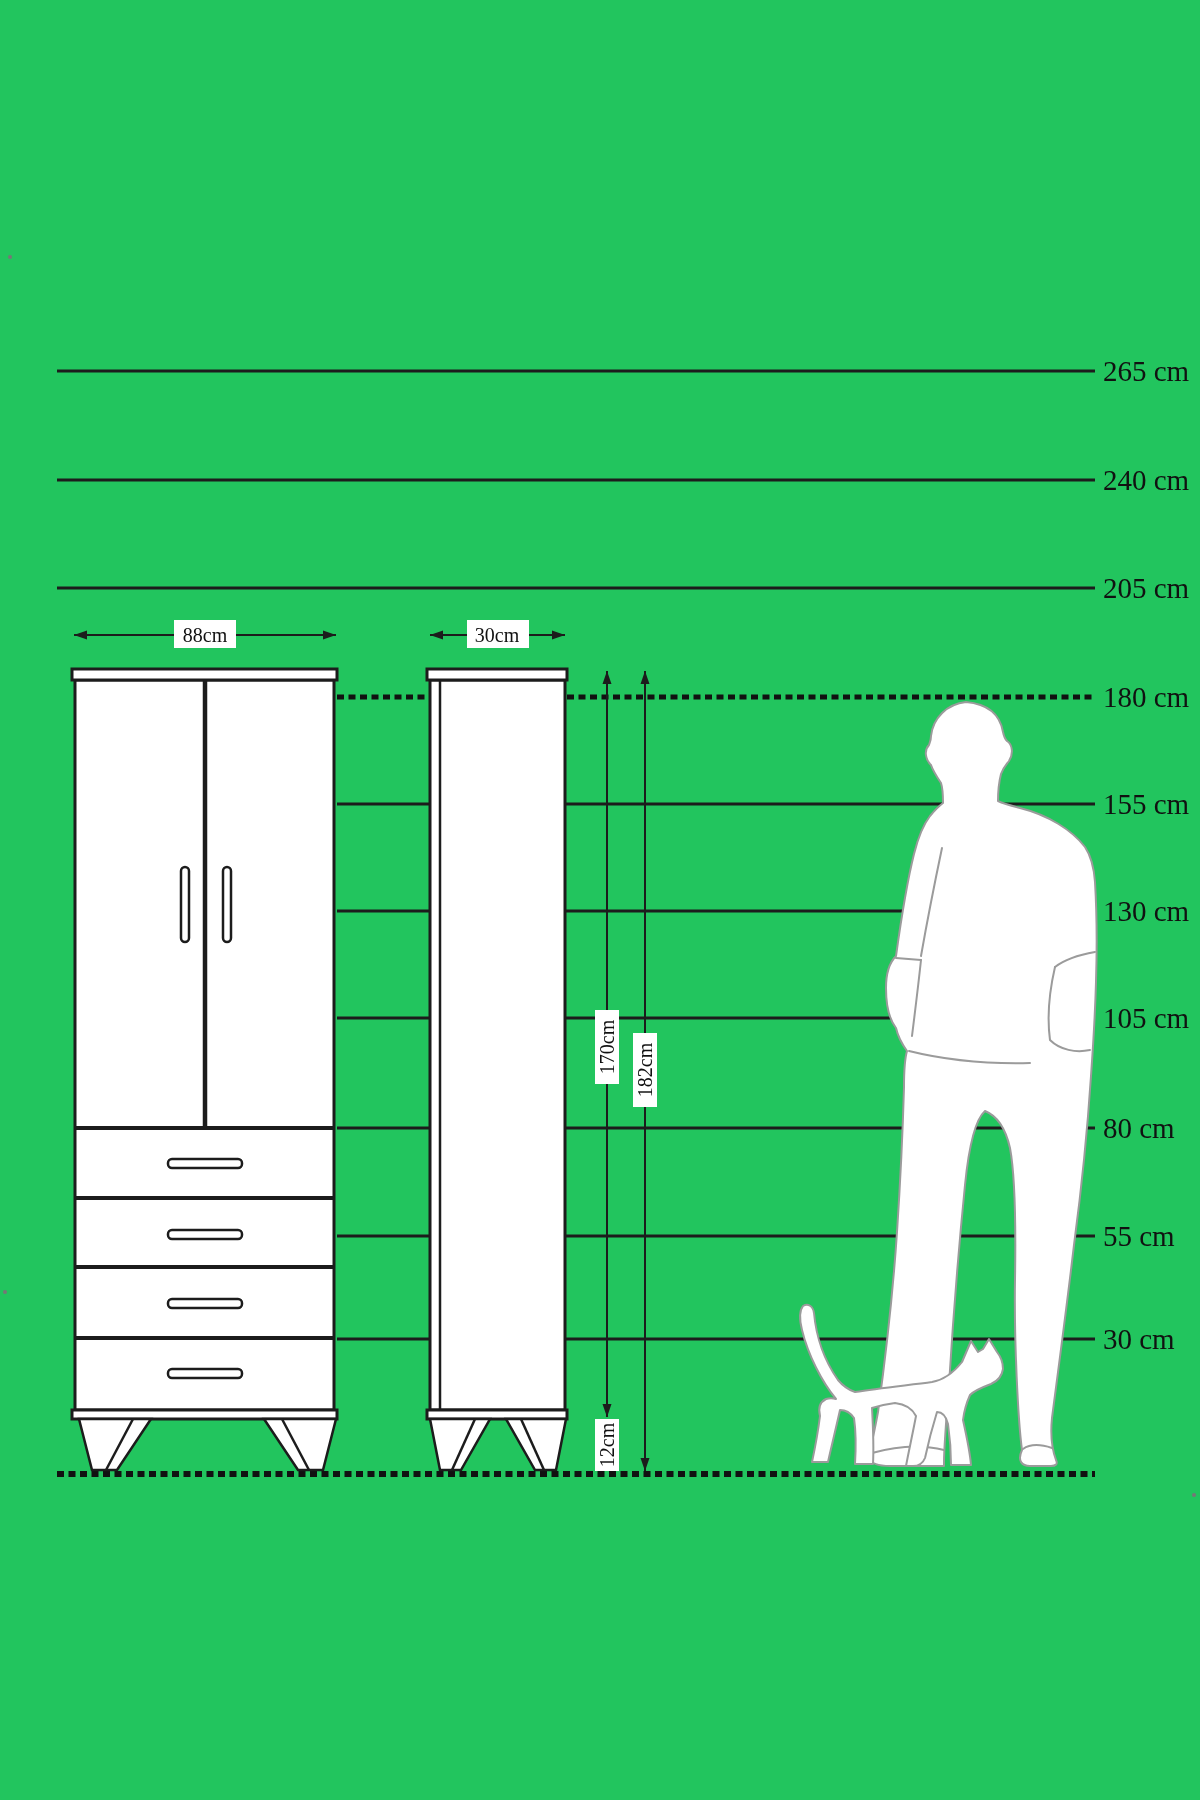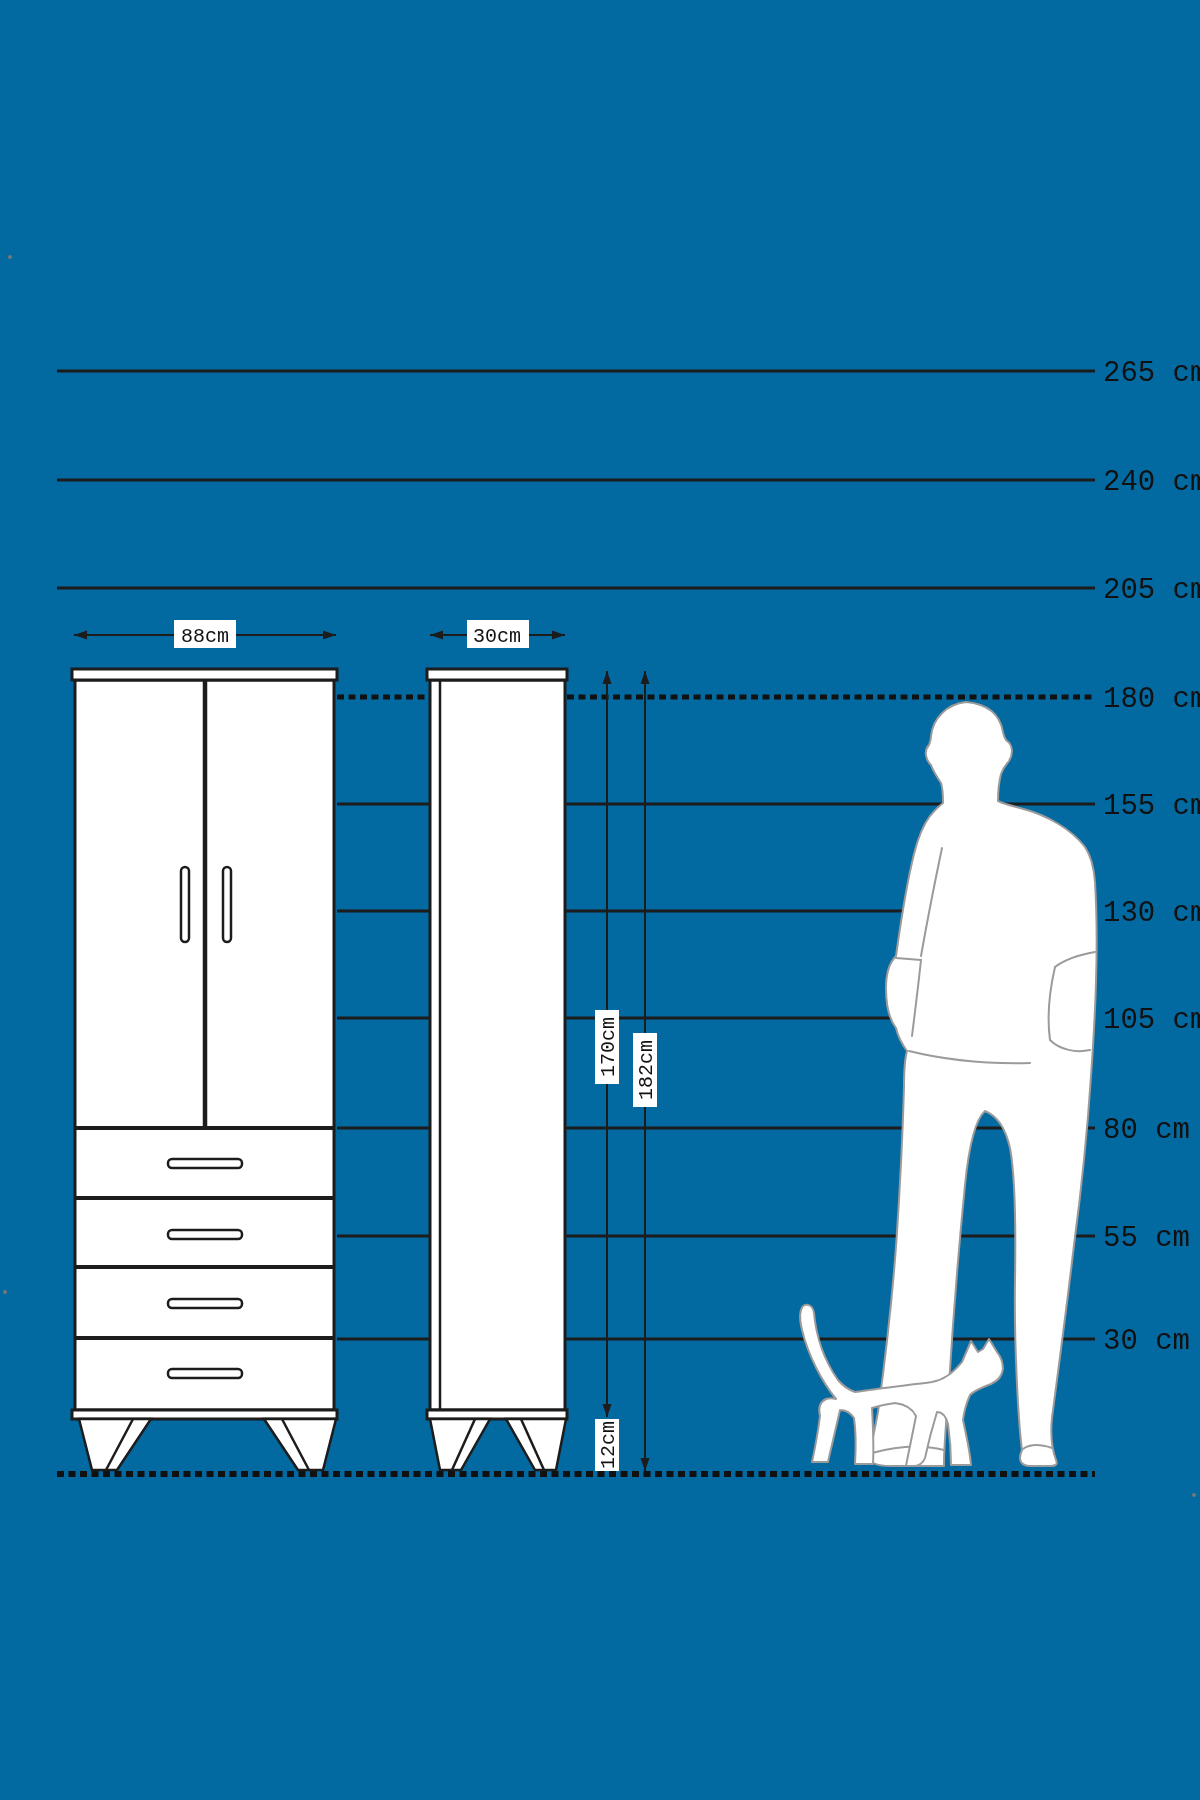--- a/index.html
+++ b/index.html
@@ -1,21 +1,21 @@
 <!DOCTYPE html>
 <html><head>
 <meta charset="utf-8">
 <style>
   html, body { margin: 0; padding: 0; background: #ffffff; }
   .stage {
     position: relative;
     width: 1200px;
     height: 1800px;
-    background: #0369a1;
-    font-family: Liberation Mono, monospace;
+    background: #22c55e;
+    font-family: Liberation Serif, serif;
     overflow: hidden;
   }
   svg { display: block; }
   .ref-line   { stroke: #1c1c1c; stroke-width: 3; }
   .ref-dash   { stroke: #111111; stroke-width: 5; stroke-dasharray: 7 4.5; }
   .ground     { stroke: #111111; stroke-width: 6; stroke-dasharray: 7 4.5; }
   .ref-label  { font-size: 29px; fill: #111111; }
   .dim-line   { stroke: #1c1c1c; stroke-width: 2; }
   .dim-arrow  { fill: #1c1c1c; }
   .dim-label  { font-size: 20px; fill: #111111; text-anchor: middle; }

